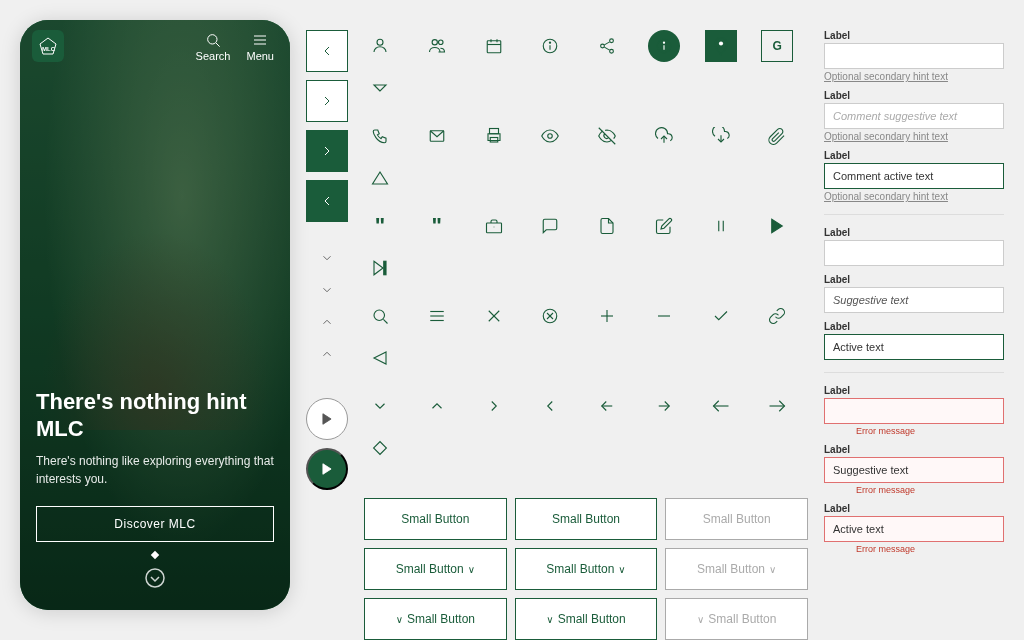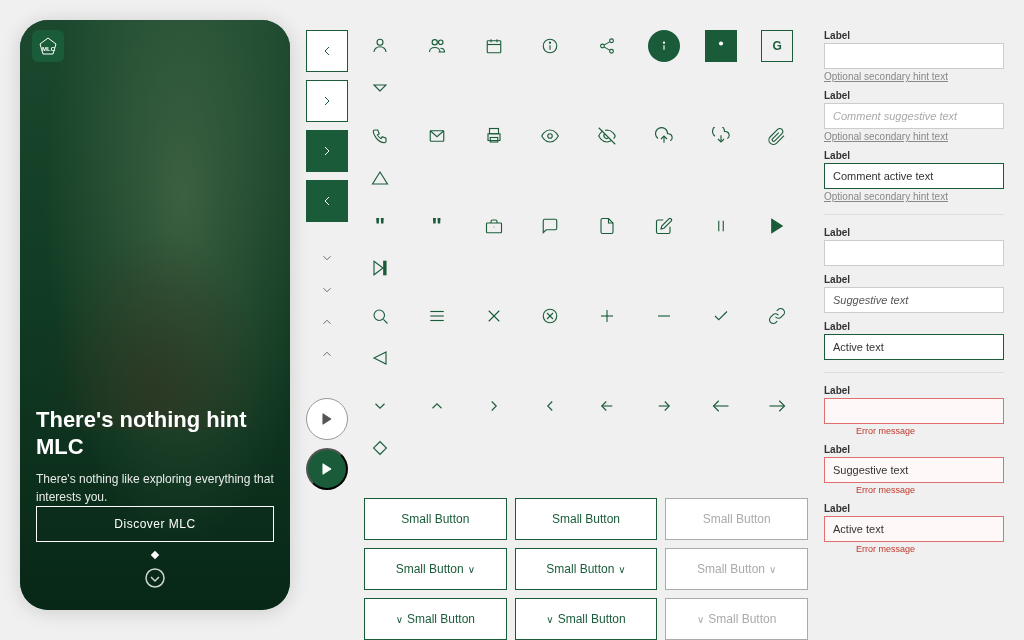--- a/index.html
+++ b/index.html
@@ -122,21 +122,21 @@
     .phone-title {
       font-size: 22px;
       font-weight: 700;
       line-height: 1.2;
       margin-bottom: 10px;
     }
 
     .phone-subtitle {
       font-size: 12px;
       line-height: 1.5;
-      margin-bottom: 0;
+      margin-bottom: 18px;
       opacity: 0.9;
     }
 
     .phone-cta {
       border: 1px solid white;
       background: transparent;
       color: white;
       padding: 10px 20px;
       font-size: 12px;
       cursor: pointer;
@@ -416,20 +416,37 @@
       <div class="phone-hero-img"></div>
       <div class="phone-hero-overlay"></div>
 
       <div class="phone-logo">
         <svg width="20" height="20" viewBox="0 0 20 20" fill="none">
           <polygon points="10,2 18,8 15,18 5,18 2,8" stroke="white" stroke-width="1" fill="none"></polygon>
           <text x="4" y="15" font-size="6" fill="white" font-weight="bold">MLC</text>
         </svg>
       </div>
 
+      <div class="phone-nav">
+        <div class="phone-nav-item">
+          <svg width="16" height="16" fill="none" stroke="white" stroke-width="1.5" viewBox="0 0 24 24">
+            <circle cx="11" cy="11" r="7"></circle>
+              <line x1="16.5" y1="16.5" x2="22" y2="22"></line>
+          </svg>
+          <span>Search</span>
+        </div>
+        <div class="phone-nav-item">
+          <svg width="16" height="16" fill="none" stroke="white" stroke-width="1.5" viewBox="0 0 24 24">
+            <line x1="3" y1="6" x2="21" y2="6"></line>
+              <line x1="3" y1="12" x2="21" y2="12"></line>
+              <line x1="3" y1="18" x2="21" y2="18"></line>
+          </svg>
+          <span>Menu</span>
+        </div>
+      </div>
 
       <div class="phone-content">
         <div class="phone-title">There's nothing hint MLC</div>
         <div class="phone-subtitle">There's nothing like exploring everything that interests you.</div>
         <button class="phone-cta">Discover MLC</button>
         <div class="phone-indicators">
           <div class="phone-dot active"></div>
         </div>
         <div class="phone-scroll-indicator">
           <svg width="24" height="24" fill="none" stroke="white" stroke-width="1.5" viewBox="0 0 24 24" opacity="0.8">

